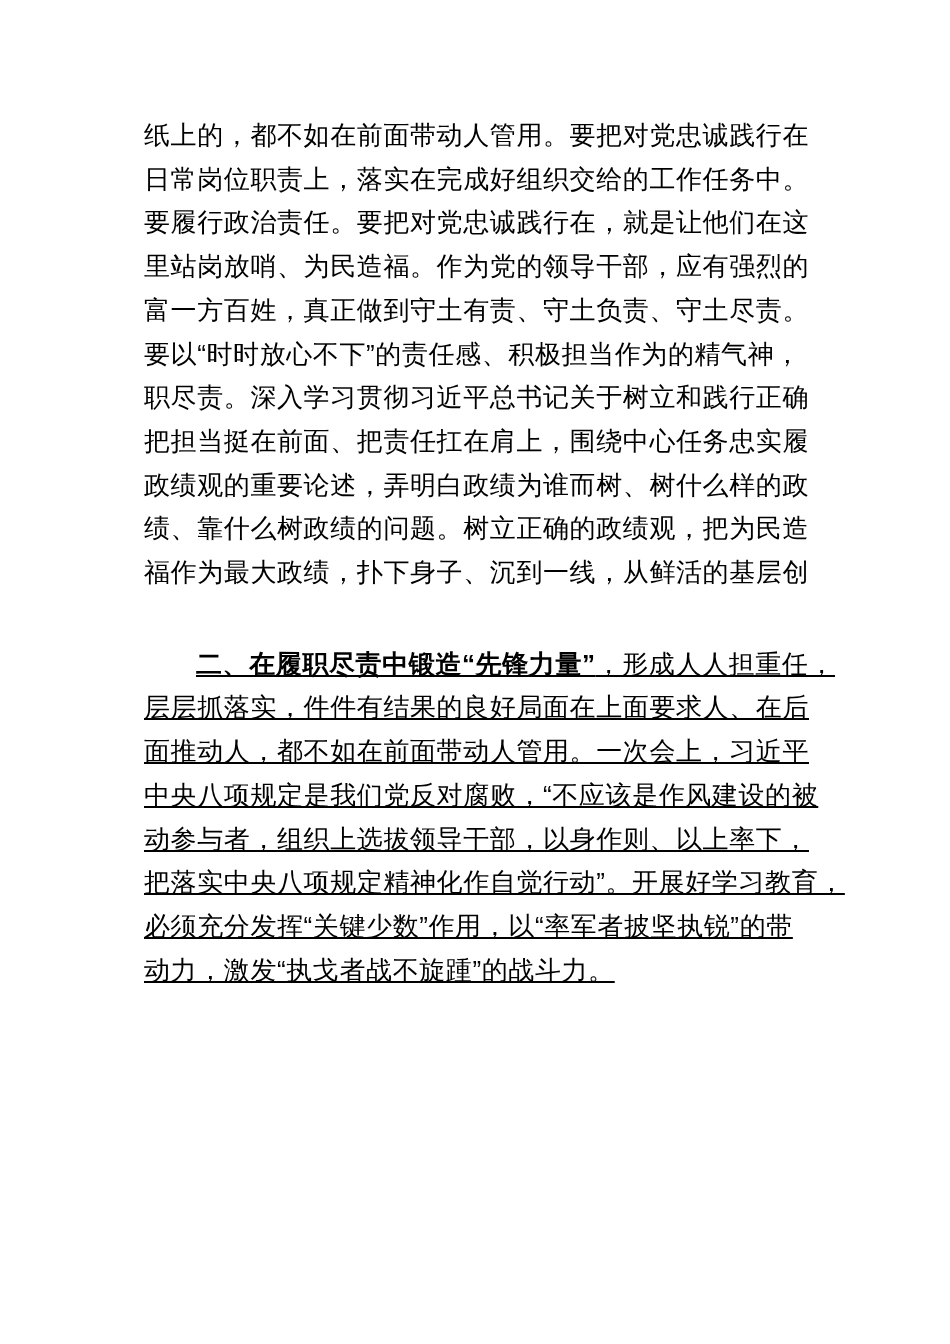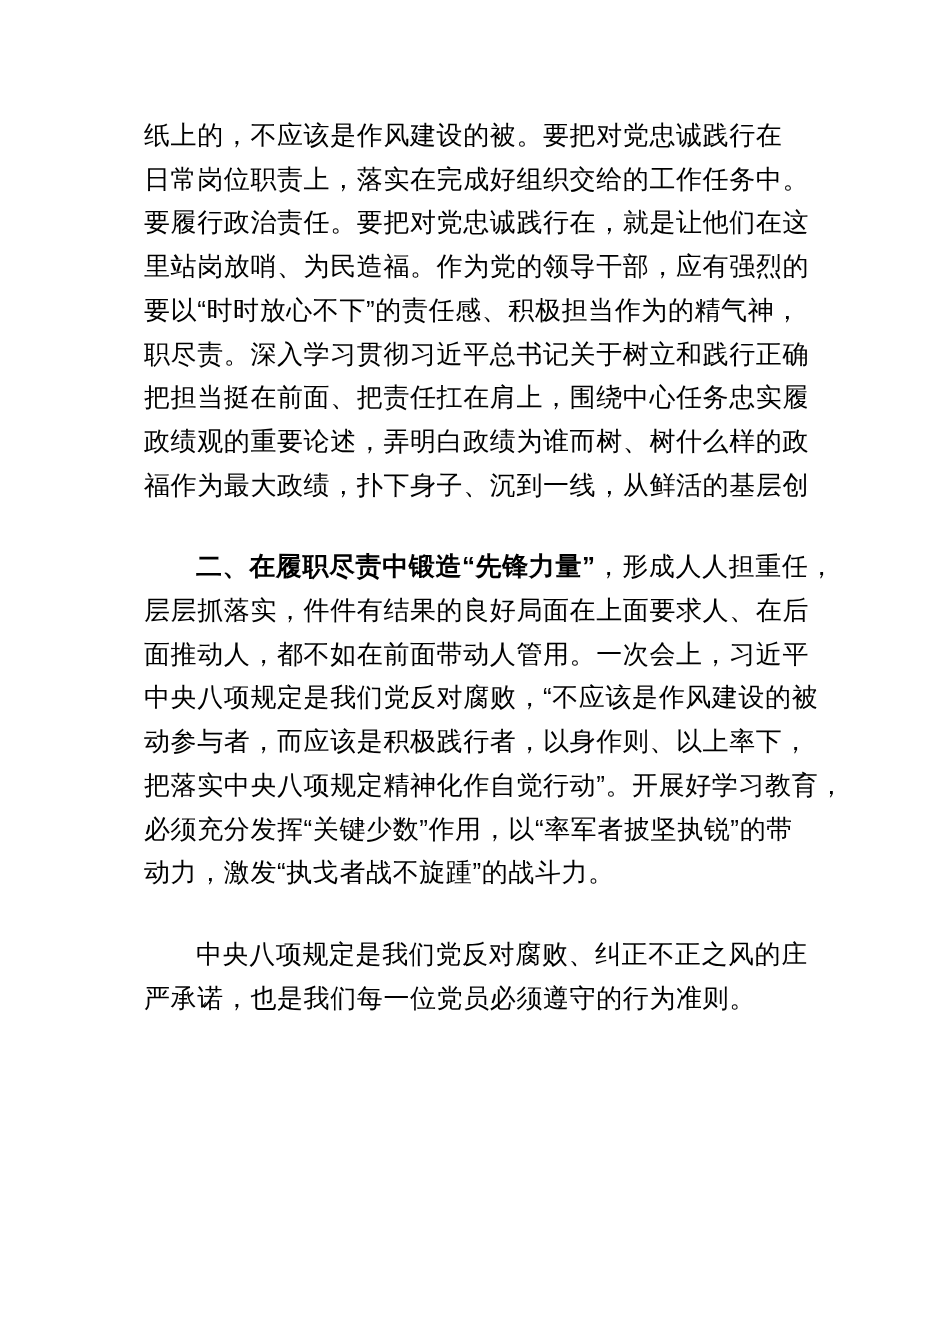--- a/index.html
+++ b/index.html
@@ -15,58 +15,57 @@
     background: #ffffff;
     padding: 114px 136px 0 144px;
     overflow: hidden;
     font-family: "Liberation Sans", "DejaVu Sans", sans-serif;
     color: #000000;
   }
   .para {
     margin: 0;
   }
   .para + .para {
-    margin-top: 38px;
+    margin-top: 48px;
+    text-decoration: underline;
   }
   .line {
     font-size: 26px;
     line-height: 43.7px;
     letter-spacing: 0.6px;
     white-space: nowrap;
     font-weight: 400;
   }
   .indent-first > .line:first-child {
     padding-left: 52px;
   }
   .bold {
     font-weight: 700;
   }
 </style>
 </head>
 <body>
 
 <div class="page">
     <div class="para">
-      <div class="line">纸上的，不应该是作风建设的被。要把对党忠诚践行在</div>
+      <div class="line">纸上的，都不如在前面带动人管用。要把对党忠诚践行在</div>
       <div class="line">日常岗位职责上，落实在完成好组织交给的工作任务中。</div>
       <div class="line">要履行政治责任。要把对党忠诚践行在，就是让他们在这</div>
       <div class="line">里站岗放哨、为民造福。作为党的领导干部，应有强烈的</div>
+      <div class="line">富一方百姓，真正做到守土有责、守土负责、守土尽责。</div>
       <div class="line">要以“时时放心不下”的责任感、积极担当作为的精气神，</div>
       <div class="line">职尽责。深入学习贯彻习近平总书记关于树立和践行正确</div>
       <div class="line">把担当挺在前面、把责任扛在肩上，围绕中心任务忠实履</div>
       <div class="line">政绩观的重要论述，弄明白政绩为谁而树、树什么样的政</div>
+      <div class="line">绩、靠什么树政绩的问题。树立正确的政绩观，把为民造</div>
       <div class="line">福作为最大政绩，扑下身子、沉到一线，从鲜活的基层创</div>
     </div>
     <div class="para indent-first">
       <div class="line"><span class="bold">二、在履职尽责中锻造“先锋力量”</span><span>，形成人人担重任，</span></div>
       <div class="line">层层抓落实，件件有结果的良好局面在上面要求人、在后</div>
       <div class="line">面推动人，都不如在前面带动人管用。一次会上，习近平</div>
       <div class="line">中央八项规定是我们党反对腐败，“不应该是作风建设的被</div>
-      <div class="line">动参与者，而应该是积极践行者，以身作则、以上率下，</div>
+      <div class="line">动参与者，组织上选拔领导干部，以身作则、以上率下，</div>
       <div class="line">把落实中央八项规定精神化作自觉行动”。开展好学习教育，</div>
       <div class="line">必须充分发挥“关键少数”作用，以“率军者披坚执锐”的带</div>
       <div class="line">动力，激发“执戈者战不旋踵”的战斗力。</div>
     </div>
-    <div class="para indent-first">
-      <div class="line">中央八项规定是我们党反对腐败、纠正不正之风的庄</div>
-      <div class="line">严承诺，也是我们每一位党员必须遵守的行为准则。</div>
-    </div>
   </div>
 
 </body></html>

